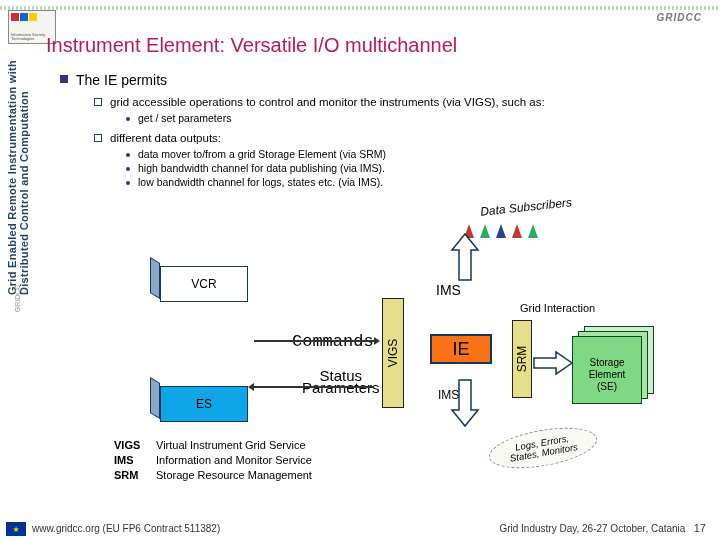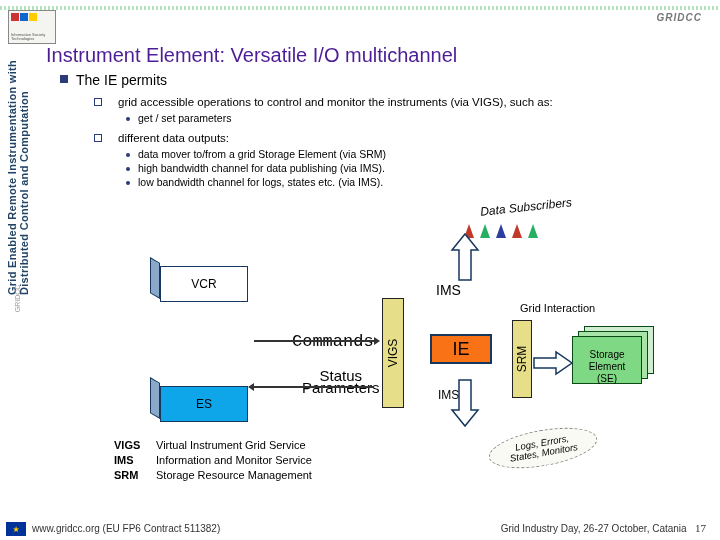--- a/index.html
+++ b/index.html
@@ -5,26 +5,26 @@
   * { box-sizing: border-box; margin: 0; padding: 0; }
   body { width: 720px; height: 540px; font-family: Arial, sans-serif; background: #fff; position: relative; overflow: hidden; }
   .top-strip { position: absolute; top: 6px; left: 0; width: 720px; height: 4px; background: repeating-linear-gradient(90deg,#2a4,#2a4 2px,#fff 2px,#fff 4px); opacity:.35; }
   .logo-tl { position: absolute; top: 10px; left: 8px; width: 48px; height: 34px; border:1px solid #888; font-size:5px; display:flex; flex-direction:column; justify-content:space-between; padding:2px; background:#f4f4f0;}
   .logo-tl .row { display:flex; gap:1px;}
   .logo-tl .sq { width:8px;height:8px;}
   .logo-tr { position:absolute; top:12px; right:18px; font-size:10px; color:#777; font-weight:bold; font-style:italic; letter-spacing:1px;}
   .vbar { position:absolute; top:60px; left:6px; width:24px; height:420px; display:flex; flex-direction:column; align-items:center; }
   .vbar .vtxt { writing-mode:vertical-rl; transform:rotate(180deg); font-size:11px; font-weight:bold; color:#246; white-space:pre; letter-spacing:.3px;}
   .vbar .vlogo { font-size:7px; color:#999; transform:rotate(-90deg); margin-bottom:6px;}
-  .title { position:absolute; top:44px; left:46px; font-size:20px; color:#4c1d95; font-family:Verdana,Arial,sans-serif; }
+  .title { position:absolute; top:34px; left:46px; font-size:20px; color:#be185d; font-family:Verdana,Arial,sans-serif; }
   .content { position:absolute; top:72px; left:60px; width:640px; font-size:12px; color:#000; }
   .b1 { display:flex; gap:8px; margin-bottom:8px;}
   .b1 .sq { width:8px;height:8px;background:#2a3a7a;margin-top:3px;flex-shrink:0;}
   .b1 .t { font-size:14px;}
-  .b2 { margin-left:34px; display:flex; gap:16px; margin-bottom:4px; }
+  .b2 { margin-left:34px; display:flex; gap:8px; margin-bottom:4px; }
   .b2 .sq { width:8px;height:8px;border:1px solid #2a3a7a;margin-top:2px;flex-shrink:0;}
   .b2 .t { font-size:11.5px;}
   .b3 { margin-left:66px; display:flex; gap:8px; margin-bottom:2px;}
   .b3 .dot { width:4px;height:4px;background:#2a3a7a;border-radius:50%;margin-top:5px;flex-shrink:0;}
   .b3 .t { font-size:10.5px;}
   .diagram { position:absolute; top:260px; left:60px; width:640px; height:230px; }
   .box3d { position:absolute; }
   .box3d .front { position:absolute; border:1px solid #16375e; left:0; top:6px; display:flex; align-items:center; justify-content:center; font-size:12px; }
   .box3d .side { position:absolute; background:#cfe0f4; border:1px solid #16375e; }
   .vcr { left:100px; top:0; }
@@ -37,37 +37,37 @@
   .vigs span { transform:rotate(-90deg); font-size:12px; font-weight:500;}
   .srm { position:absolute; left:452px; top:60px; width:20px; height:78px; border:1px solid #222; background:#e6de88; display:flex; align-items:center; justify-content:center;}
   .srm span { transform:rotate(-90deg); font-size:12px;}
   .ie { position:absolute; left:370px; top:74px; width:62px; height:30px; border:2px solid #16375e; background:#f97316; display:flex;align-items:center;justify-content:center; font-size:18px;}
   .ims1 { position:absolute; left:376px; top:22px; font-size:14px;}
   .ims2 { position:absolute; left:378px; top:128px; font-size:12px;}
   .lbl-cmd { position:absolute; left:232px; top:72px; font-size:17px;font-family:Liberation Mono, monospace;}
   .lbl-stat { position:absolute; left:242px; top:110px; font-size:15px; text-align:center; line-height:12px;}
   .lbl-gi { position:absolute; left:460px; top:42px; font-size:11px;}
   .se-stack { position:absolute; left:512px; top:76px; }
-  .se { position:absolute; width:70px; height:48px; border:1px solid #0a4a16; background:#7fd884; font-size:10px; text-align:center; padding-top:12px; line-height:12px;}
+  .se { position:absolute; width:70px; height:68px; border:1px solid #0a4a16; background:#7fd884; font-size:10px; text-align:center; padding-top:20px; line-height:12px;}
   .se.s1 { left:12px; top:-10px; background:#cfeecf;}
   .se.s2 { left:6px; top:-5px; background:#a8e4a8;}
   .se.s3 { left:0; top:0;}
   .subs { position:absolute; left:420px; top:-60px; font-size:12px; font-style:italic; transform:rotate(-6deg);}
   .subs-arrows { position:absolute; left:404px; top:-36px; display:flex; gap:6px;}
   .sa { width:0;height:0;border-left:5px solid transparent;border-right:5px solid transparent;border-bottom:14px solid;}
   .sa.r{border-bottom-color:#c0392b;} .sa.g{border-bottom-color:#27ae60;} .sa.b{border-bottom-color:#2c3e9e;}
   .acron { position:absolute; left:54px; top:178px; font-size:11px; line-height:15px;}
   .acron .k { display:inline-block; width:42px; font-weight:bold;}
   .cloud { position:absolute; left:428px; top:170px; width:110px; height:36px; border:1px dashed #888; border-radius:50%; background:#fafaf4; font-size:9.5px; font-style:italic; display:flex;align-items:center;justify-content:center;text-align:center; transform:rotate(-10deg); line-height:10px;}
   .ln { position:absolute; background:#333; }
   .arrowR:after{content:"";position:absolute;right:-6px;top:-3px;border-left:6px solid #333;border-top:4px solid transparent;border-bottom:4px solid transparent;}
   .arrowL:after{content:"";position:absolute;left:-6px;top:-3px;border-right:6px solid #333;border-top:4px solid transparent;border-bottom:4px solid transparent;}
   .footer { position:absolute; bottom:6px; left:32px; right:14px; font-size:10px; color:#333; display:flex; justify-content:space-between; align-items:center;gap:10px;}
   .eu { position:absolute; bottom:4px; left:6px; width:20px;height:14px; background:#003399; display:flex;align-items:center;justify-content:center;color:#ffcc00;font-size:8px;}
-  .pagenum { font-size:11px;font-family:Liberation Serif, serif;}
+  .pagenum { font-size:11px;}
   .bigarrow { position:absolute; }
   .bigarrow svg { overflow:visible;}
 </style>
 </head>
 <body>
 
 <div class="top-strip"></div>
 
 <div class="logo-tl">
   <div class="row">

